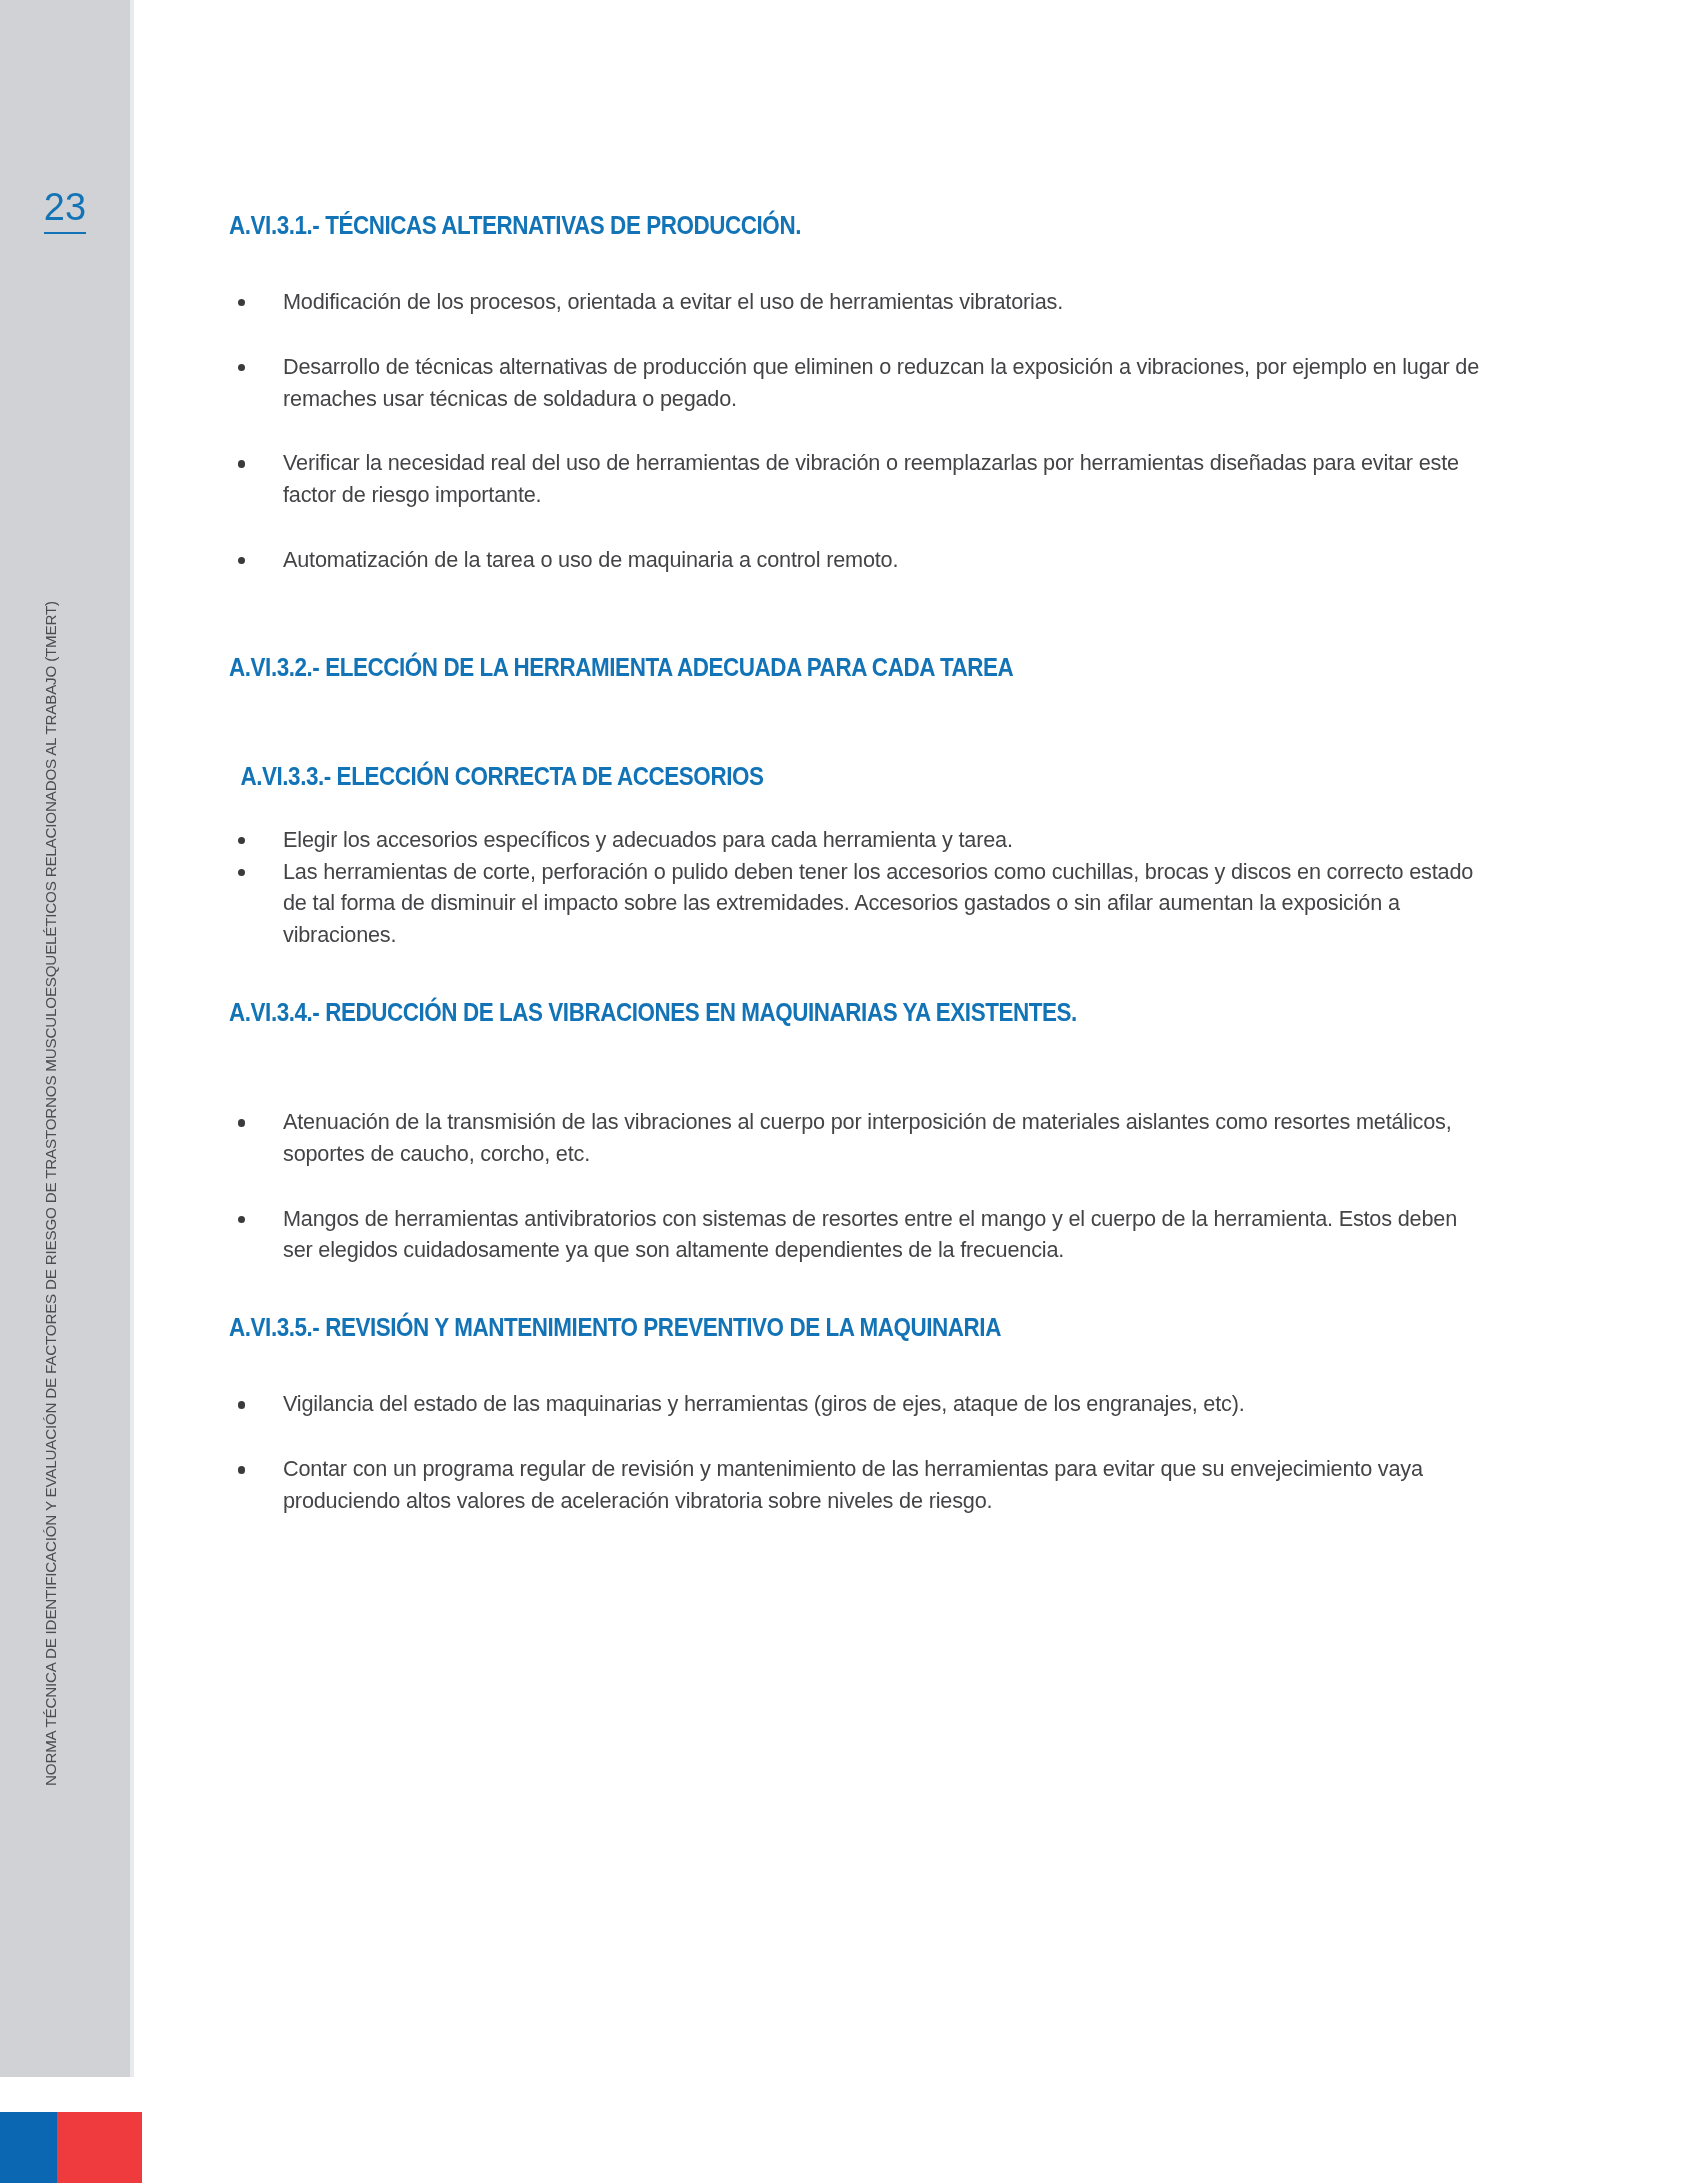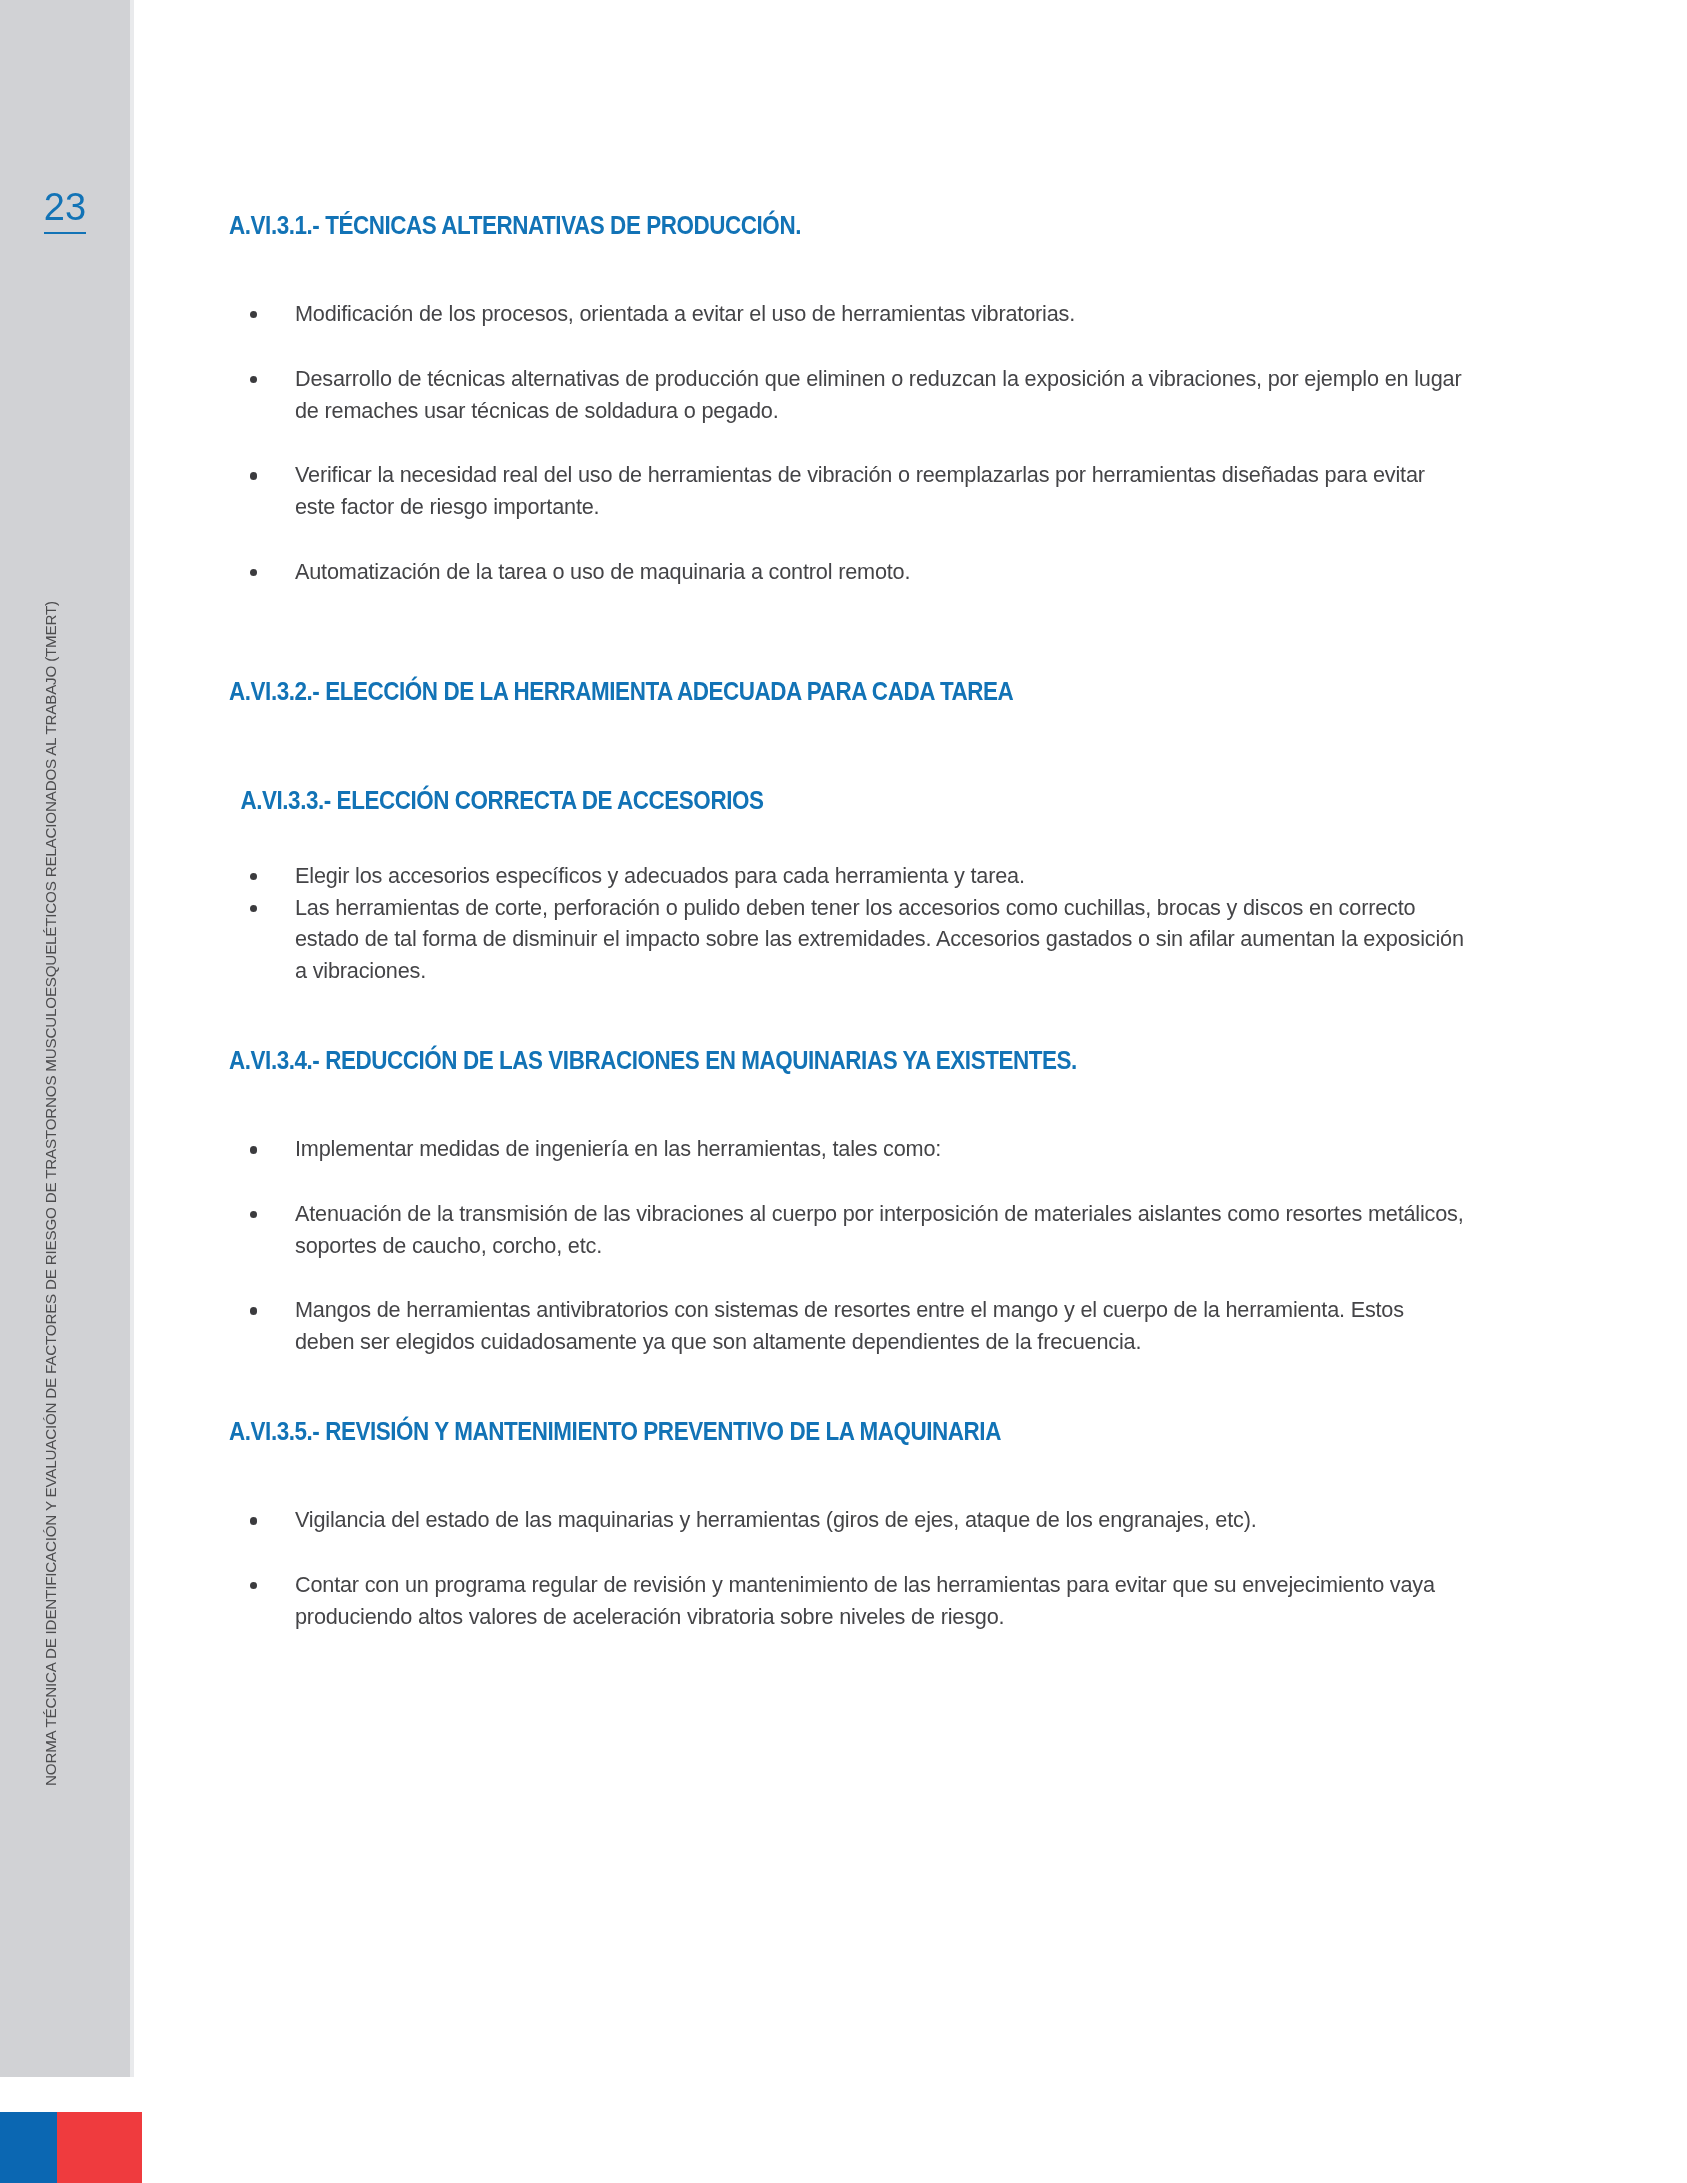--- a/index.html
+++ b/index.html
@@ -116,21 +116,21 @@
     transform-origin: left center;
     width: 113.6%;
     white-space: nowrap;
   }
   h2.indented {
     padding-left: 13px;
   }
 
   ul.bullets {
     list-style: none;
-    margin: 12px;
+    margin: 0;
     padding: 0;
   }
   ul.bullets li {
     position: relative;
     padding-left: 54px;
     font-family: "Liberation Sans", sans-serif;
     font-size: 22.7px;
     font-weight: 300;
     color: #444447;
     line-height: 1.40;
@@ -215,24 +215,20 @@
         <span class="bullet-dot"></span>
         <span class="li-text">Las herramientas de corte, perforación o pulido deben tener los accesorios como cuchillas, brocas y discos en correcto estado de tal forma de disminuir el impacto sobre las extremidades. Accesorios gastados o sin afilar aumentan la exposición a vibraciones.</span>
       </li>
     </ul>
 
     <div class="gap-lg"></div>
 
     <h2 class="section-heading">A.VI.3.4.- REDUCCIÓN DE LAS VIBRACIONES EN MAQUINARIAS YA EXISTENTES.</h2>
     <div class="gap-lg"></div>
     <ul class="bullets">
-      <li>
-        <span class="bullet-dot"></span>
-        <span class="li-text">Implementar medidas de ingeniería en las herramientas, tales como:</span>
-      </li>
       <li style="margin-top:33px">
         <span class="bullet-dot"></span>
         <span class="li-text">Atenuación de la transmisión de las vibraciones al cuerpo por interposición de materiales aislantes como resortes metálicos, soportes de caucho, corcho, etc.</span>
       </li>
       <li style="margin-top:33px">
         <span class="bullet-dot"></span>
         <span class="li-text">Mangos de herramientas antivibratorios con sistemas de resortes entre el mango y el cuerpo de la herramienta. Estos deben ser elegidos cuidadosamente ya que son altamente dependientes de la frecuencia.</span>
       </li>
     </ul>
 

